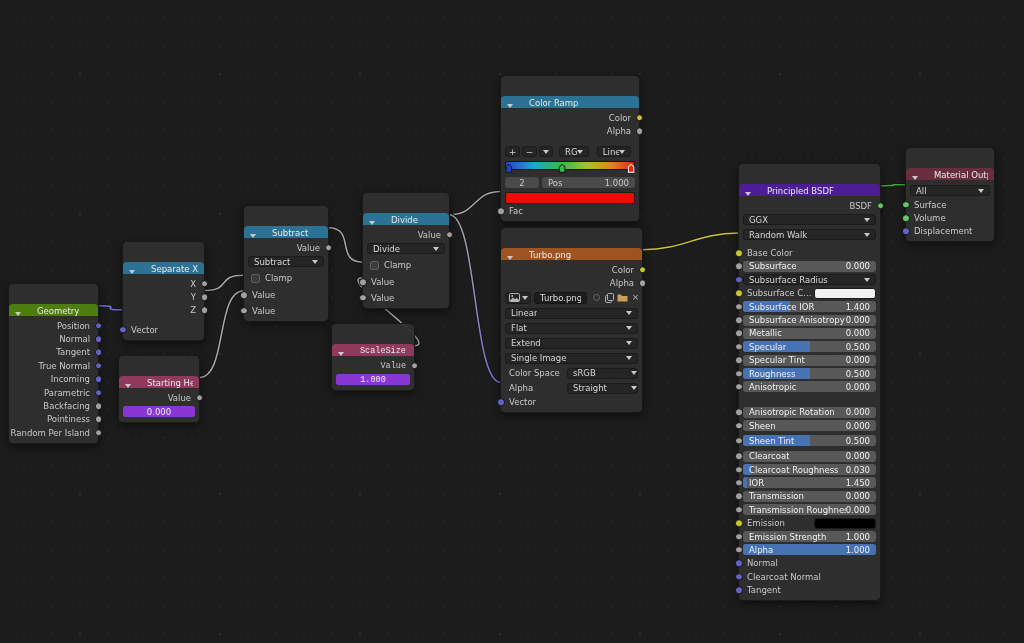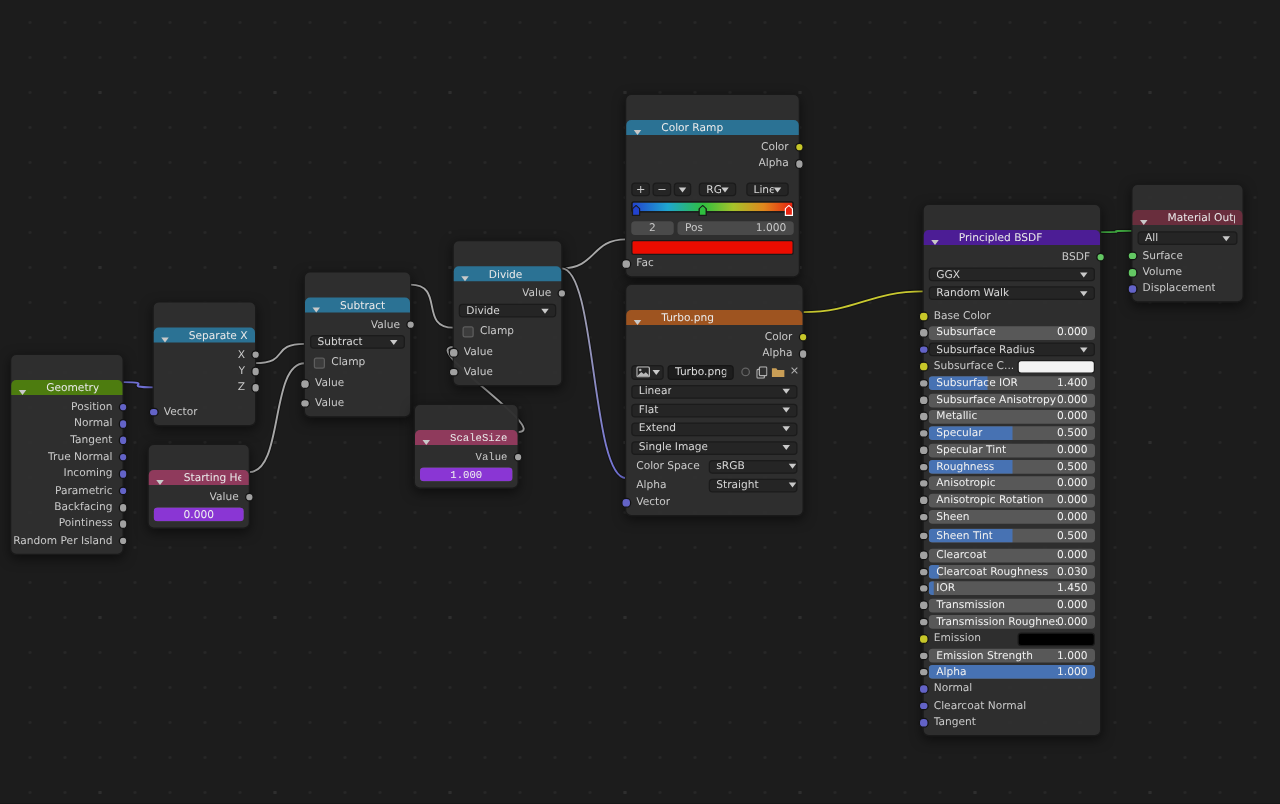--- a/index.html
+++ b/index.html
@@ -184,21 +184,21 @@
           <span class="socket sock-r" id="s-starting-height-0" style="background: rgb(161, 161, 161);"></span>
         </div>
         <div class="nrow" style="height: 15px;">
           <div class="slider center">
             <div class="fill" style="width: 100%; background: rgb(138, 54, 212);"></div>
             <span class="sl-val">0.000</span>
           </div>
         </div>
       </div>
     </div>
-    <div class="node" style="left: 243px; top: 217px; width: 86px;">
+    <div class="node" style="left: 243px; top: 205px; width: 86px;">
       <div class="node-header" style="background: rgb(43, 114, 148);">
         <span class="caret"></span>
         <span class="hdr-title">Subtract</span>
       </div>
       <div class="node-body">
         <div class="nrow out-row" style="height: 13.4px;">
           <span class="lbl">Value</span>
           <span class="socket sock-r" id="s-subtract-0" style="background: rgb(161, 161, 161);"></span>
         </div>
         <div class="nrow" style="height: 15px;">
@@ -510,21 +510,21 @@
             <span class="sl-val">0.500</span>
           </div>
         </div>
         <div class="nrow" style="height: 13.4px;">
           <span class="socket sock-l" id="s-principled-14" style="background: rgb(161, 161, 161);"></span>
           <div class="slider">
             <span class="sl-lbl">Anisotropic</span>
             <span class="sl-val">0.000</span>
           </div>
         </div>
-        <div class="nrow" style="height: 13.4px;">
+        <div class="nrow" style="height: 13.4px; margin-top: 12px;">
           <span class="socket sock-l" id="s-principled-15" style="background: rgb(161, 161, 161);"></span>
           <div class="slider">
             <span class="sl-lbl">Anisotropic Rotation</span>
             <span class="sl-val">0.000</span>
           </div>
         </div>
         <div class="nrow" style="height: 13.4px;">
           <span class="socket sock-l" id="s-principled-16" style="background: rgb(161, 161, 161);"></span>
           <div class="slider">
             <span class="sl-lbl">Sheen</span>

